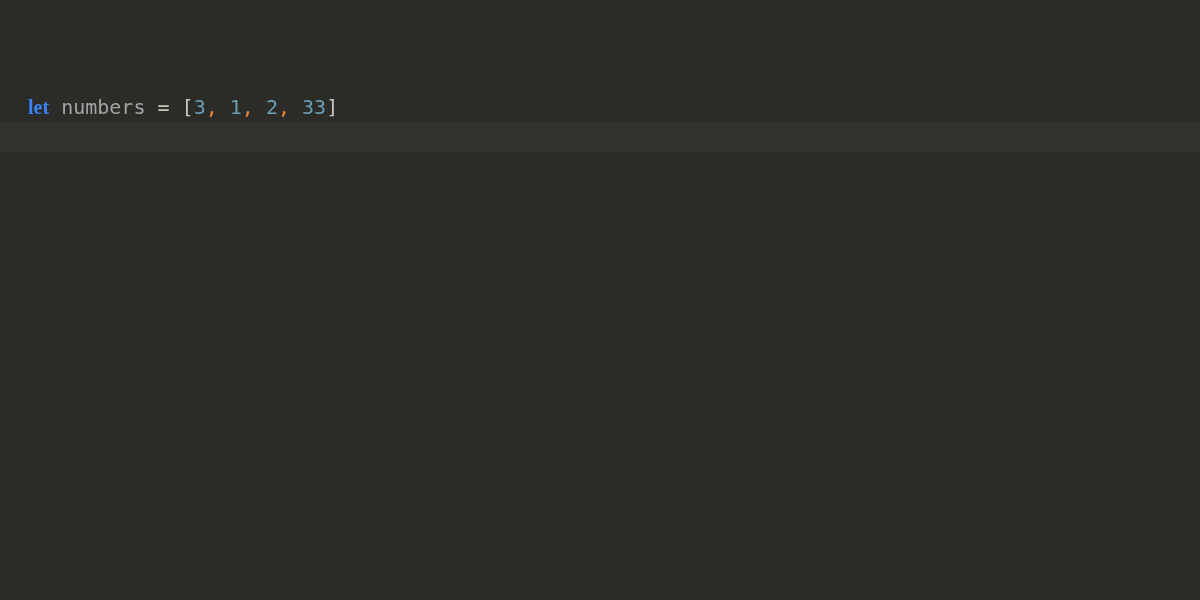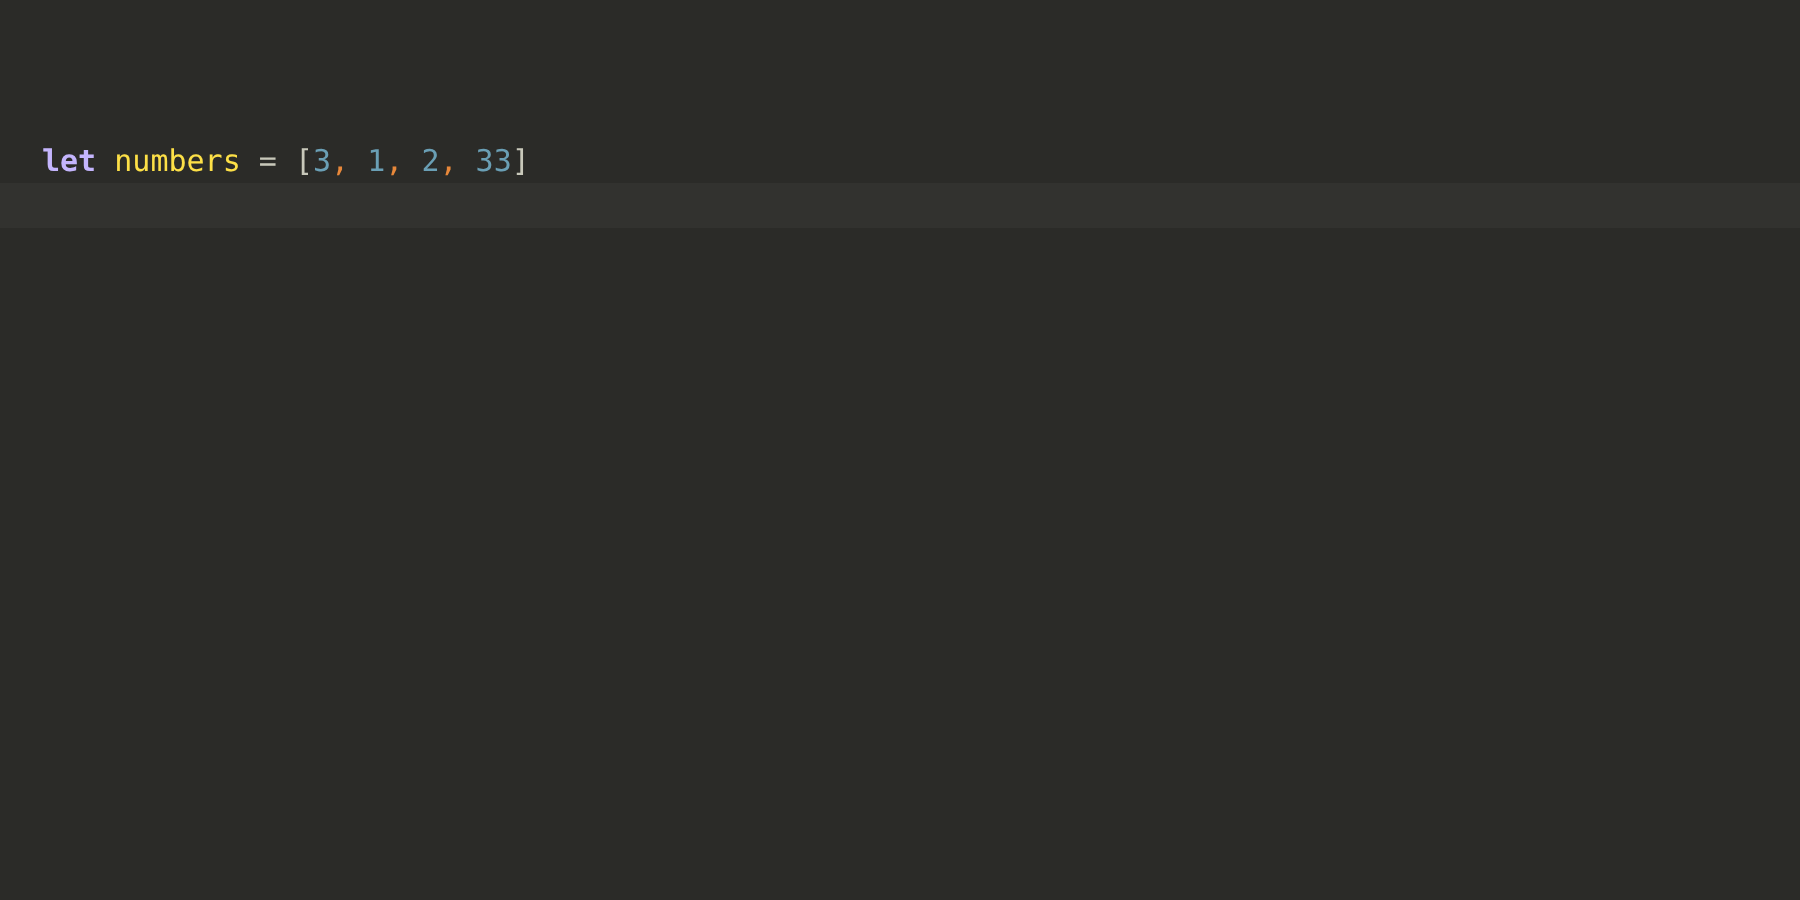--- a/index.html
+++ b/index.html
@@ -26,25 +26,26 @@
       height: 30px;
       line-height: 30px;
       padding-left: 28px;
       white-space: pre;
       position: relative;
     }
     .line.highlighted {
       background-color: #32322f;
     }
     .token-keyword {
-      color: #c4b5fd;
+      color: #3b82f6;
       font-weight: bold;
+      font-family: Liberation Serif, serif;
     }
     .token-identifier {
-      color: #fde047;
+      color: #a3a3a3;
     }
     .token-operator {
       color: #c8c8ba;
     }
     .token-bracket {
       color: #c8c8ba;
     }
     .token-number {
       color: #6a9fb5;
     }

